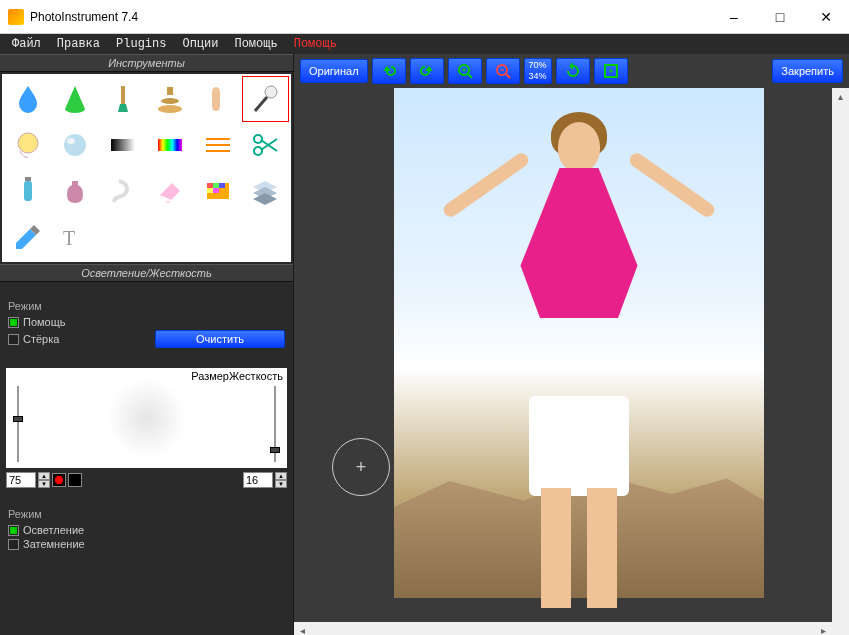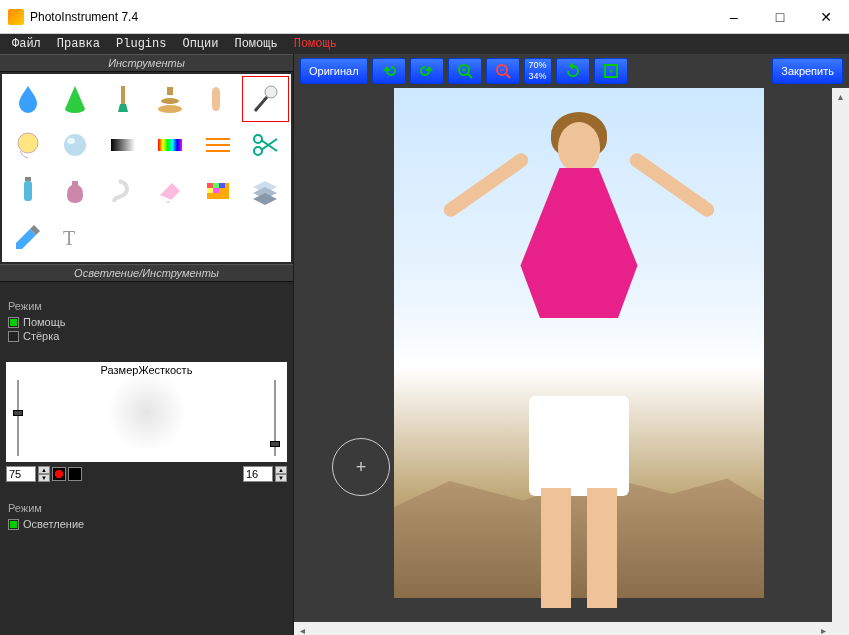--- a/index.html
+++ b/index.html
@@ -31,40 +31,40 @@
 
 .opts { padding: 16px 8px; color: #ccc; font-size: 11px; }
 .opts .lbl { color: #aaa; margin: 2px 0 4px; }
 .chk-row { display: flex; align-items: center; gap: 4px; margin: 2px 0; }
 .chk { width: 11px; height: 11px; border: 1px solid #888; display: inline-flex; align-items: center; justify-content: center; background: #222; }
 .chk.checked::after { content: ""; width: 7px; height: 7px; background: #0c0; }
 .clear-btn { display: block; width: 130px; margin: 4px 0 4px auto; background: linear-gradient(#3a78ff,#0a3cff); border: 1px solid #003bd6; color: #fff; font-size: 11px; text-align: center; padding: 2px 0; border-radius: 2px; }
 
 
 .brush-box { background: #fff; margin: 2px 6px; height: 100px; position: relative; }
-.brush-lbls { position: absolute; top: 2px; left: 4px; right: 4px; display: flex; justify-content: center; color: #000; font-size: 11px; }
+.brush-lbls { position: absolute; top: 2px; left: 4px; right: 4px; display: flex; justify-content: flex-end; color: #000; font-size: 11px; }
 .brush-soft { position: absolute; left: 50%; top: 50%; width: 80px; height: 80px; transform: translate(-50%, -50%); background: radial-gradient(circle, rgba(0,0,0,0.1) 0%, rgba(0,0,0,0) 70%); border-radius: 50%; }
 .vslider { position: absolute; width: 12px; top: 18px; bottom: 6px; }
 .vslider.left { left: 6px; }
 .vslider.right { right: 6px; }
 .vslider .track { position: absolute; left: 5px; top: 0; bottom: 0; width: 2px; background: #999; }
 .vslider .thumb { position: absolute; left: 1px; width: 10px; height: 6px; background: #444; border: 1px solid #000; }
 
 .spin-row { display: flex; align-items: center; gap: 2px; margin: 2px 6px; }
 .spin-row .spacer { flex: 1; }
 .num-input { width: 30px; height: 16px; font-size: 11px; background: #fff; border: 1px solid #888; text-align: left; padding-left: 2px; }
 .spinner { width: 12px; height: 16px; display: flex; flex-direction: column; }
 .spinner div { flex: 1; background: #ddd; border: 1px solid #888; font-size: 6px; line-height: 6px; text-align: center; }
 .swatch { width: 14px; height: 14px; border: 1px solid #888; }
 .swatch.red { background: radial-gradient(circle,#f00 50%,#000 51%); }
 .swatch.black { background: #000; }
 
 
 .canvas-area { flex: 1; background: #3a3a3a; position: relative; display: flex; flex-direction: column; }
-.toolbar { display: flex; gap: 4px; padding: 4px 6px; background: #3a3a3a; }
+.toolbar { display: flex; align-items: center; gap: 4px; padding: 4px 6px; background: #3a3a3a; }
 .tb-btn { background: linear-gradient(#3a78ff,#0a3cff); border: 1px solid #003bd6; color: #fff; font-size: 11px; padding: 4px 8px; border-radius: 2px; display: flex; align-items: center; gap: 2px; min-height: 24px; }
 .tb-btn svg { width: 16px; height: 16px; }
 .tb-zoom { flex-direction: column; font-size: 9px; line-height: 9px; padding: 2px 4px; }
 
 .viewport { flex: 1; background: #3a3a3a; position: relative; overflow: hidden; }
 .photo { position: absolute; left: 100px; top: 0; width: 370px; height: 510px; background: linear-gradient(180deg,#cde8ff 0%,#eaf5ff 40%,#fff 55%,#c0a878 80%,#8f7350 100%); }
 .rock { position: absolute; bottom: 0; left: 0; right: 0; height: 130px; background: linear-gradient(180deg,#b89b74 0%,#8a6e4a 100%); clip-path: polygon(0 30%, 15% 10%, 35% 25%, 55% 5%, 75% 20%, 90% 8%, 100% 25%, 100% 100%, 0 100%); }
 .person { position: absolute; left: 50%; top: 80px; transform: translateX(-50%); }
 .torso { width: 130px; height: 150px; background: #e8208a; clip-path: polygon(35% 0,65% 0,95% 65%,80% 100%,20% 100%,5% 65%); position: relative; }
 .head { position: absolute; left: 50%; top: -46px; transform: translateX(-50%); width: 42px; height: 50px; background: #f0c298; border-radius: 50% 50% 45% 45%; }
@@ -250,33 +250,34 @@
               <text x="4" y="24" font-size="20" fill="#999" font-family="serif">T</text>
             </svg>
           </div>
         <div class="tool-cell"></div>
         <div class="tool-cell"></div>
         <div class="tool-cell"></div>
         <div class="tool-cell"></div>
       </div>
     </div>
 
-    <div class="panel-header">Осветление/Инструменты</div>
+    <div class="panel-header">Осветление/Жесткость</div>
 
     <div class="opts">
       <div class="lbl">Режим</div>
       <div class="chk-row">
         <span class="chk checked"></span>
         <span>Помощь</span>
       </div>
       <div class="chk-row" style="justify-content: space-between; align-items: center;">
         <div style="display:flex;align-items:center;gap:4px;">
           <span class="chk"></span>
           <span>Стёрка</span>
         </div>
+        <div class="clear-btn" style="margin:0;">Очистить</div>
       </div>
     </div>
 
     <div class="brush-box">
       <div class="brush-lbls">
         <span>Размер</span>
         <span>Жесткость</span>
       </div>
       <div class="brush-soft"></div>
       <div class="vslider left">
@@ -303,20 +304,24 @@
           <div>▲</div>
           <div>▼</div>
         </div>
     </div>
 
     <div class="opts">
       <div class="lbl">Режим</div>
       <div class="chk-row">
         <span class="chk checked"></span>
         <span>Осветление</span>
+      </div>
+      <div class="chk-row">
+        <span class="chk"></span>
+        <span>Затемнение</span>
       </div>
     </div>
   </div>
 
   <div class="canvas-area">
     <div class="toolbar">
       <div class="tb-btn">Оригинал</div>
       <div class="tb-btn">
           <svg viewBox="0 0 16 16">
             <path d="M10 3 a5 5 0 1 1 -5 5 h-3 l4-5 4 5 h-3 a3 3 0 1 0 3-3z" fill="#0c0"></path>

